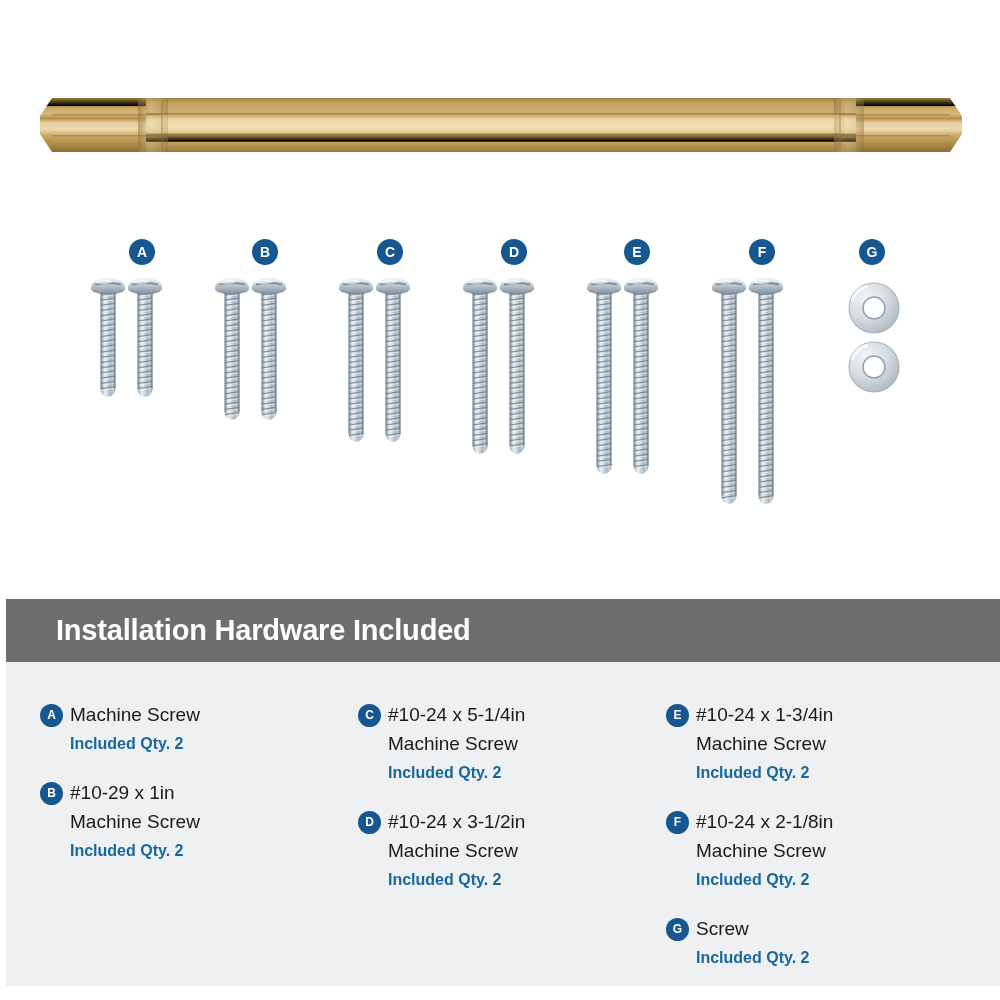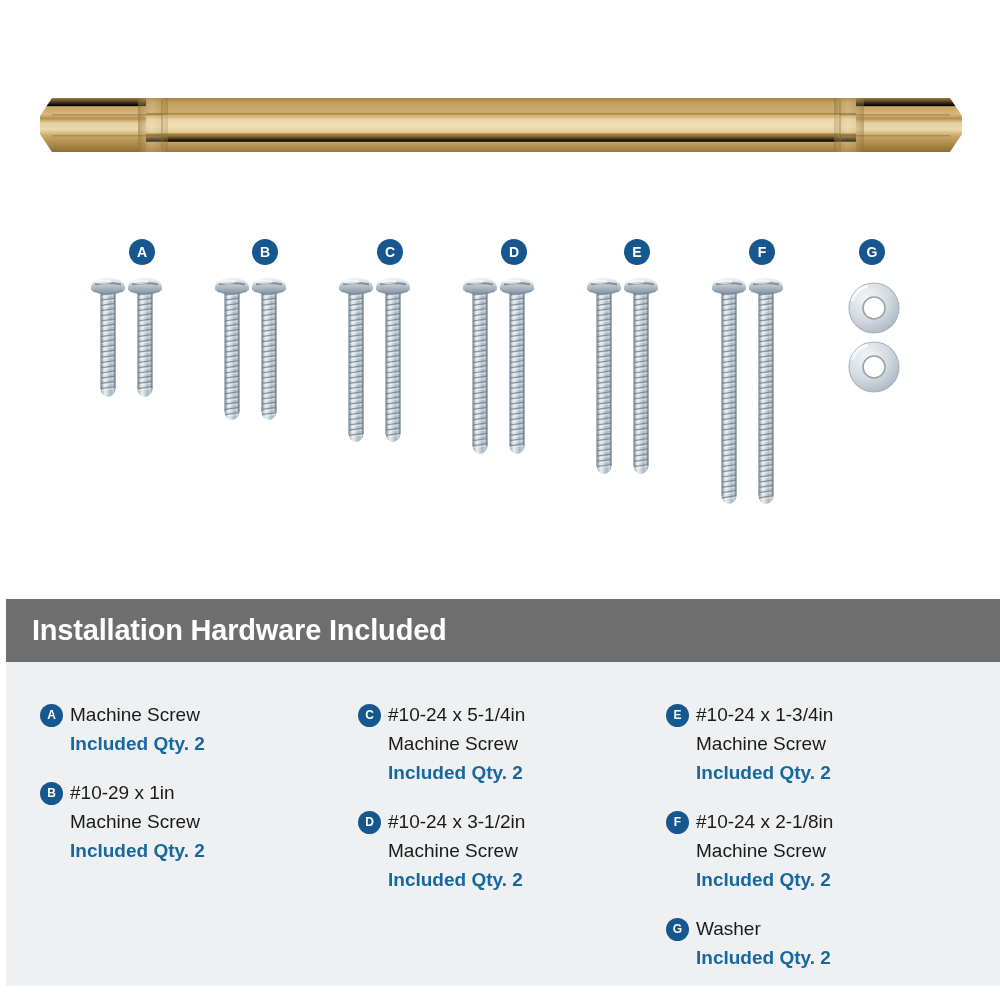--- a/index.html
+++ b/index.html
@@ -31,21 +31,21 @@
   #hw-header {
     position: absolute; left: 6px; top: 599px;
     width: 994px; height: 63px;
     background: #6e6e6e;
     display: flex; align-items: center;
   }
   #hw-title {
     color: #ffffff;
     font-size: 29px;
     font-weight: bold;
-    padding-left: 26px;
+    padding-left: 50px;
     letter-spacing: -0.2px;
   }
 
   
   #legend-panel {
     position: absolute; left: 6px; top: 662px;
     width: 994px; height: 324px;
     background: #eef0f1;
   }
   .legend-col { position: absolute; top: 0; }
@@ -58,21 +58,21 @@
     position: absolute; left: 0; top: 4px;
     width: 23px; height: 23px; border-radius: 50%;
     color: #fff; font-size: 12px; font-weight: bold;
     line-height: 23px; text-align: center;
   }
   .legend-line {
     font-size: 19px; color: #1a1a1a; line-height: 29px;
     white-space: nowrap;
   }
   .legend-qty {
-    font-size: 19px; font-weight: bold; line-height: 29px;
+    font-size: 16px; font-weight: bold; line-height: 29px;
     white-space: nowrap;
   }
   #legend-footer-space { position:absolute; left:0; top:986px; width:1000px; height:14px; background:#fff; }
 </style>
 </head>
 <body>
 
 <div id="page">
 
   <div id="product-area">
@@ -1107,20 +1107,20 @@
           <div class="legend-qty" style="color: rgb(23, 104, 159);">Included Qty. 2</div>
         </div>
         <div class="legend-item" style="margin-top: 20px;">
           <div class="legend-badge" style="background: rgb(23, 87, 143);">F</div>
           <div class="legend-line">#10-24 x 2-1/8in</div>
           <div class="legend-line">Machine Screw</div>
           <div class="legend-qty" style="color: rgb(23, 104, 159);">Included Qty. 2</div>
         </div>
         <div class="legend-item" style="margin-top: 20px;">
           <div class="legend-badge" style="background: rgb(23, 87, 143);">G</div>
-          <div class="legend-line">Washer</div>
+          <div class="legend-line">Screw</div>
           <div class="legend-qty" style="color: rgb(23, 104, 159);">Included Qty. 2</div>
         </div>
       </div>
   </div>
 
   <div id="legend-footer-space"></div>
 </div>
 
 </body></html>

